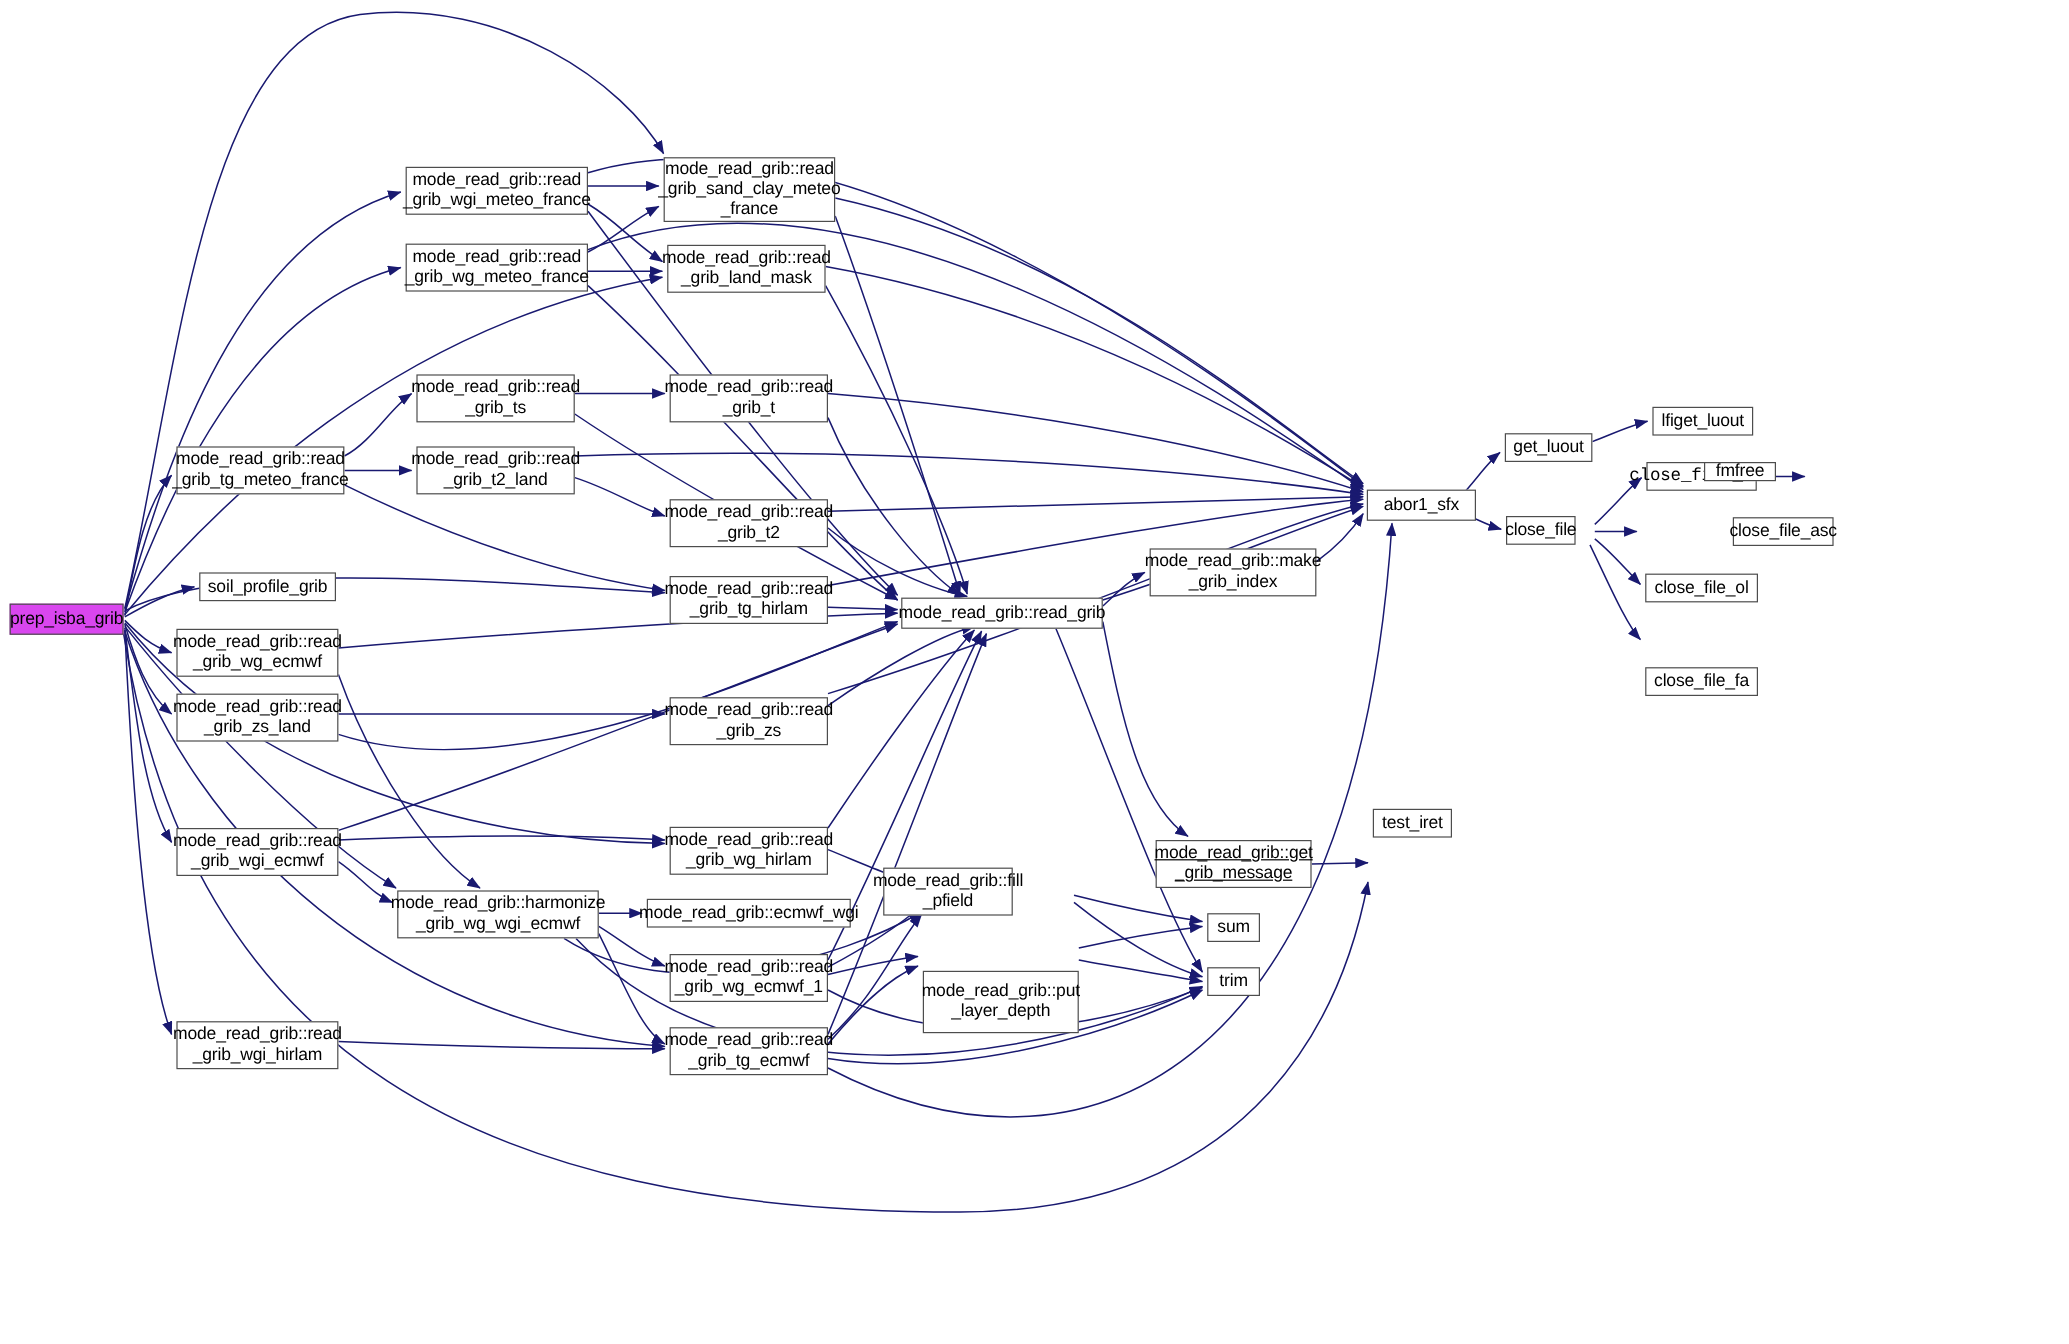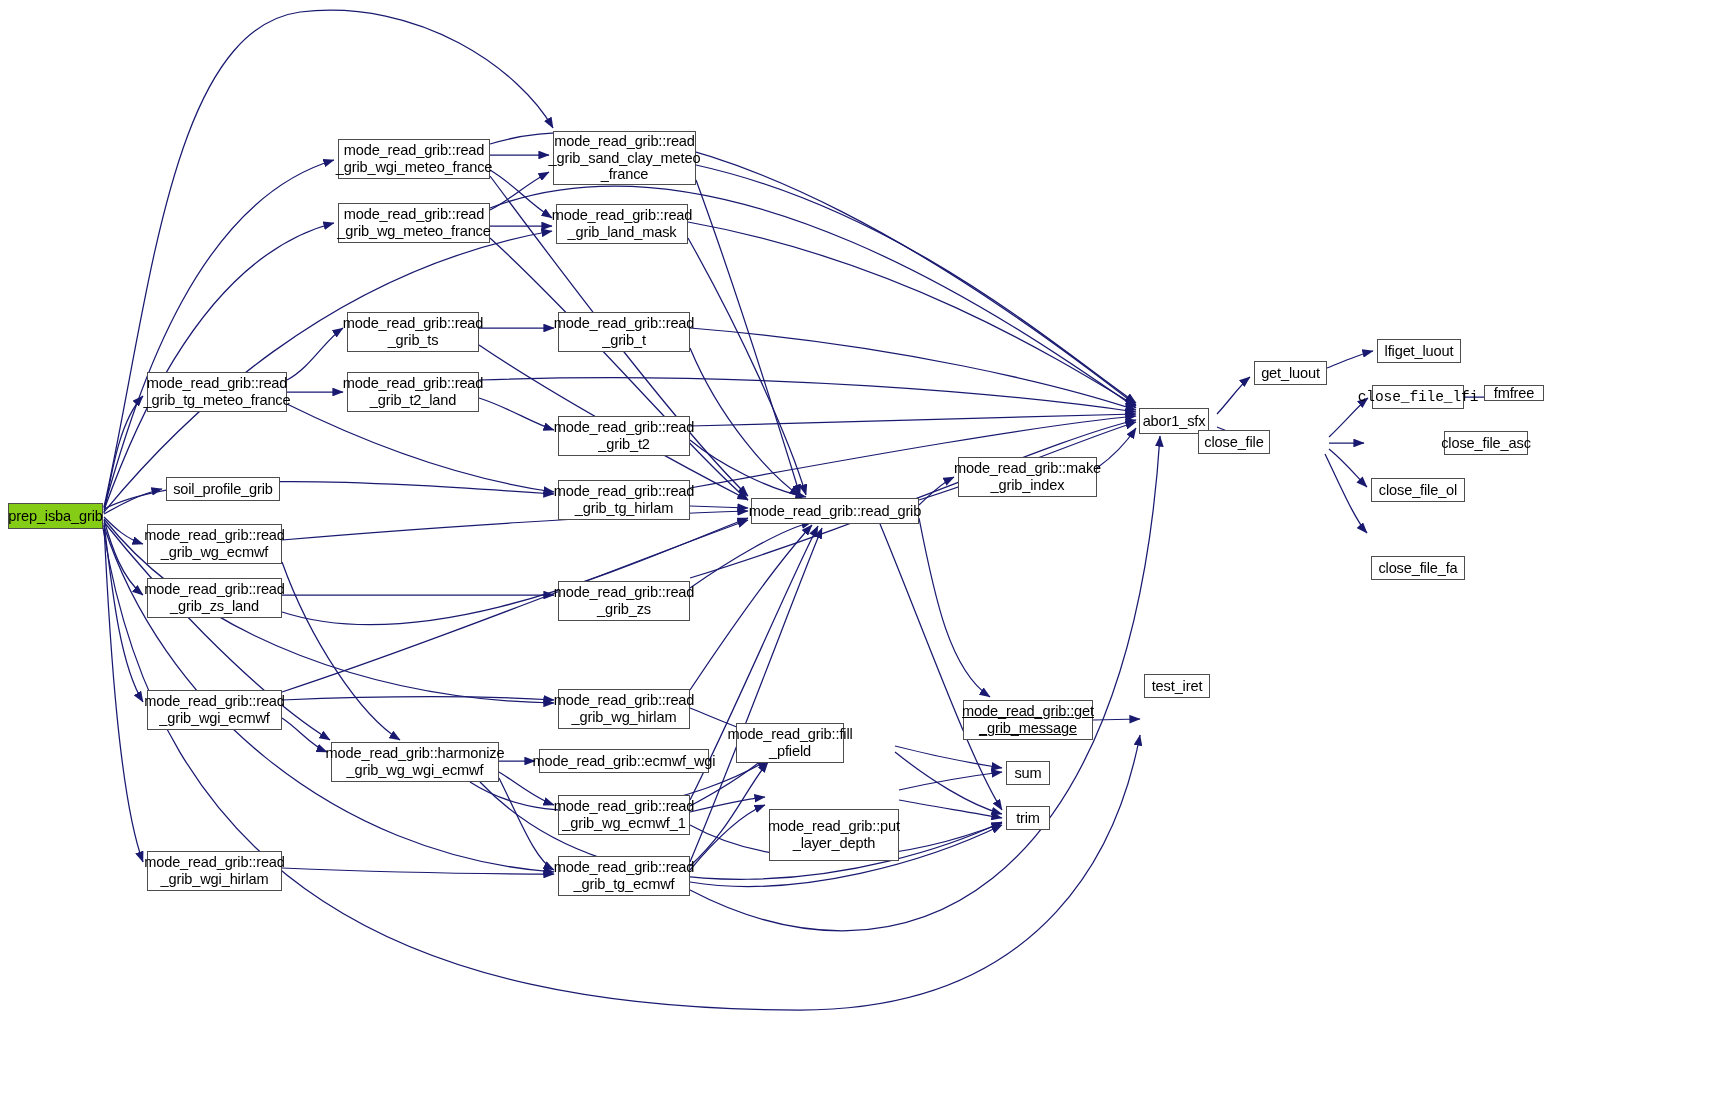--- a/index.html
+++ b/index.html
@@ -145,21 +145,21 @@
         <path d="M 1327 368 C 1345 361 1360 354 1373 351" fill="none" stroke="#191970" stroke-width="1.25" marker-end="url(#arrow)"></path>
         <path d="M 1329 437 C 1345 422 1358 406 1368 398" fill="none" stroke="#191970" stroke-width="1.25" marker-end="url(#arrow)"></path>
         <path d="M 1329 443 L 1364 443" fill="none" stroke="#191970" stroke-width="1.25" marker-end="url(#arrow)"></path>
         <path d="M 1329 449 C 1345 462 1358 478 1367 487" fill="none" stroke="#191970" stroke-width="1.25" marker-end="url(#arrow)"></path>
         <path d="M 1325 454 C 1340 485 1355 520 1367 533" fill="none" stroke="#191970" stroke-width="1.25" marker-end="url(#arrow)"></path>
         <path d="M 1464 397 L 1504 397" fill="none" stroke="#191970" stroke-width="1.25" marker-end="url(#arrow)"></path>
       </g>
   </svg>
 
   <div id="node-layer">
-      <div class="node root" style="left: 8px; top: 503px; width: 95px; height: 26px; background: #84cc16;">prep_isba_grib</div>
+      <div class="node root" style="left: 8px; top: 503px; width: 95px; height: 26px; background: #d946ef;">prep_isba_grib</div>
       <div class="node" style="left: 338px; top: 139px; width: 152px; height: 40px;">mode_read_grib::read
 _grib_wgi_meteo_france</div>
       <div class="node" style="left: 553px; top: 131px; width: 143px; height: 54px;">mode_read_grib::read
 _grib_sand_clay_meteo
 _france</div>
       <div class="node" style="left: 338px; top: 203px; width: 152px; height: 40px;">mode_read_grib::read
 _grib_wg_meteo_france</div>
       <div class="node" style="left: 556px; top: 204px; width: 132px; height: 40px;">mode_read_grib::read
 _grib_land_mask</div>
       <div class="node" style="left: 347px; top: 312px; width: 132px; height: 40px;">mode_read_grib::read
@@ -199,24 +199,24 @@
 _grib_wg_ecmwf_1</div>
       <div class="node" style="left: 558px; top: 856px; width: 132px; height: 40px;">mode_read_grib::read
 _grib_tg_ecmwf</div>
       <div class="node" style="left: 147px; top: 851px; width: 135px; height: 40px;">mode_read_grib::read
 _grib_wgi_hirlam</div>
       <div class="node" style="left: 963px; top: 700px; width: 130px; height: 40px; text-decoration: underline;">mode_read_grib::get
 _grib_message</div>
       <div class="node" style="left: 1006px; top: 761px; width: 44px; height: 24px;">sum</div>
       <div class="node" style="left: 1006px; top: 806px; width: 44px; height: 24px;">trim</div>
       <div class="node" style="left: 1144px; top: 674px; width: 66px; height: 24px;">test_iret</div>
-      <div class="node" style="left: 1139px; top: 408px; width: 70px; height: 26px;">abor1_sfx</div>
+      <div class="node" style="left: 1139px; top: 408px; width: 91px; height: 26px;">abor1_sfx</div>
       <div class="node" style="left: 1254px; top: 361px; width: 73px; height: 24px;">get_luout</div>
-      <div class="node" style="left: 1198px; top: 430px; width: 72px; height: 24px;">close_file</div>
+      <div class="node" style="left: 1255px; top: 430px; width: 58px; height: 24px;">close_file</div>
       <div class="node" style="left: 1377px; top: 339px; width: 84px; height: 24px;">lfiget_luout</div>
       <div class="node" style="left: 1372px; top: 385px; width: 92px; height: 24px; font-family: Liberation Mono, monospace;">close_file_lfi</div>
       <div class="node" style="left: 1444px; top: 431px; width: 84px; height: 24px;">close_file_asc</div>
       <div class="node" style="left: 1371px; top: 478px; width: 94px; height: 24px;">close_file_ol</div>
       <div class="node" style="left: 1371px; top: 523px; width: 94px; height: 24px; margin-top: 33px;">close_file_fa</div>
-      <div class="node" style="left: 1484px; top: 385px; width: 60px; height: 16px;">fmfree</div>
+      <div class="node" style="left: 1420px; top: 385px; width: 60px; height: 16px;">fmfree</div>
     </div>
 
 </div>
 
 </body></html>

